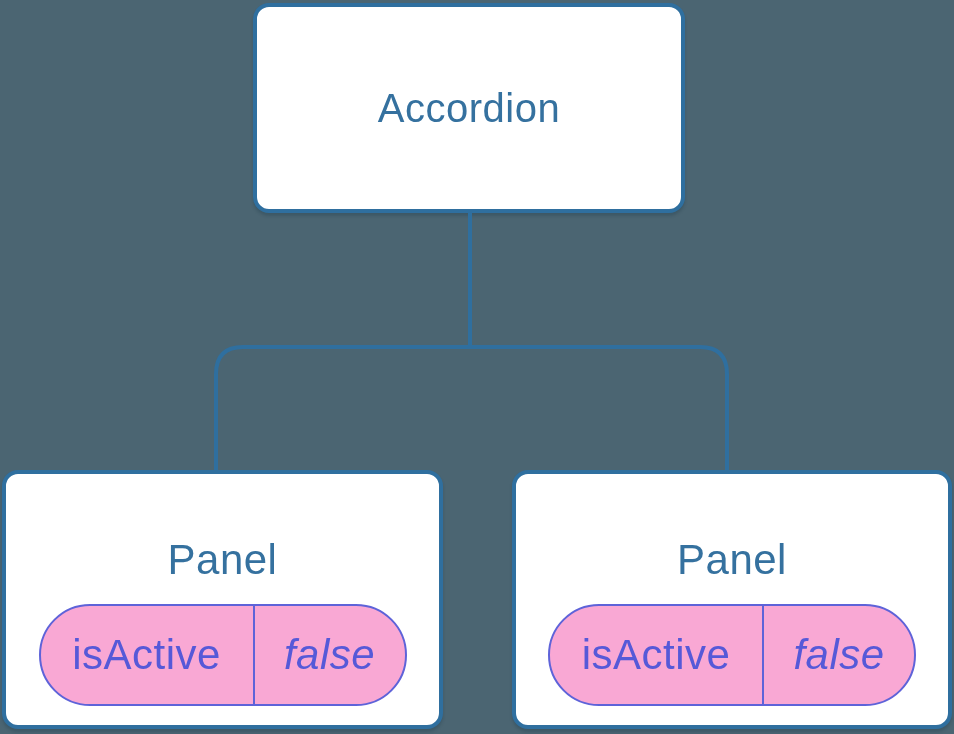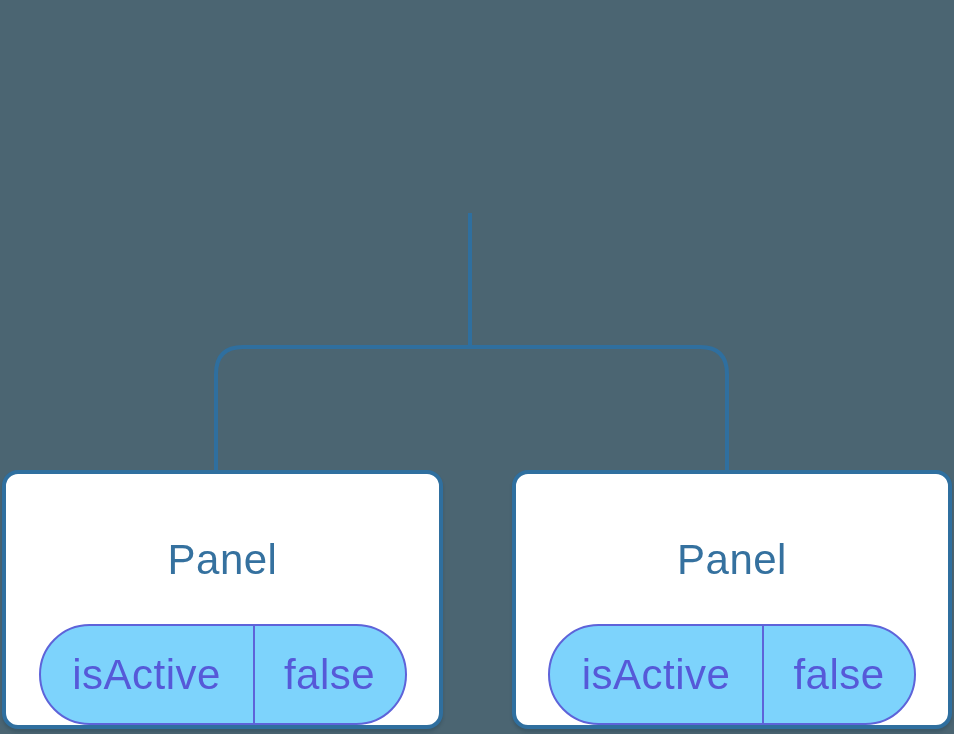--- a/index.html
+++ b/index.html
@@ -53,50 +53,53 @@
   #panel-node-1 { left: 2px;   width: 441px; }
   #panel-node-2 { left: 512px; width: 440px; }
   .panel-title {
     margin-top: 64px;
     font-size: 42px;
     line-height: 44px;
     color: var(--node_label, #35719F);
     letter-spacing: 0.5px;
   }
   .state-pill {
-    margin-top: 42px;
+    margin-top: 22px;
     box-sizing: border-box;
     width: 368px;
     height: 102px;
     border: 2.5px solid var(--state_border, #5E63D9);
     border-radius: 51px;
     display: flex;
     align-items: stretch;
-    background: #7dd3fc;
+    background: #f9a8d4;
   }
   .state-cell {
     display: flex;
     align-items: center;
     justify-content: center;
     color: var(--state_text, #5659D8);
     font-size: 42px;
     letter-spacing: 0.5px;
     white-space: nowrap;
   }
   .state-name  {
     width: 212px;
     border-right: 2.5px solid var(--state_border, #5E63D9);
   }
-  .state-value { flex: 1; }
+  .state-value { flex: 1; font-style: italic; }
 </style>
 </head>
 <body>
 
 <div id="stage">
 
+  <div id="root-node" class="node">
+    <span class="node-label">Accordion</span>
+  </div>
 
   <svg id="connector-svg" width="954" height="734" viewBox="0 0 954 734">
     <path d="M470 213 V 347 M216 470 V 374 Q 216 347 243 347 H 700 Q 727 347 727 374 V 470" fill="none" stroke-width="4" stroke="#2F6F9F"></path>
   </svg>
 
   <div id="panel-node-1" class="node panel">
     <div class="panel-title">Panel</div>
     <div class="state-pill">
       <div class="state-cell state-name">isActive</div>
       <div class="state-cell state-value">false</div>

